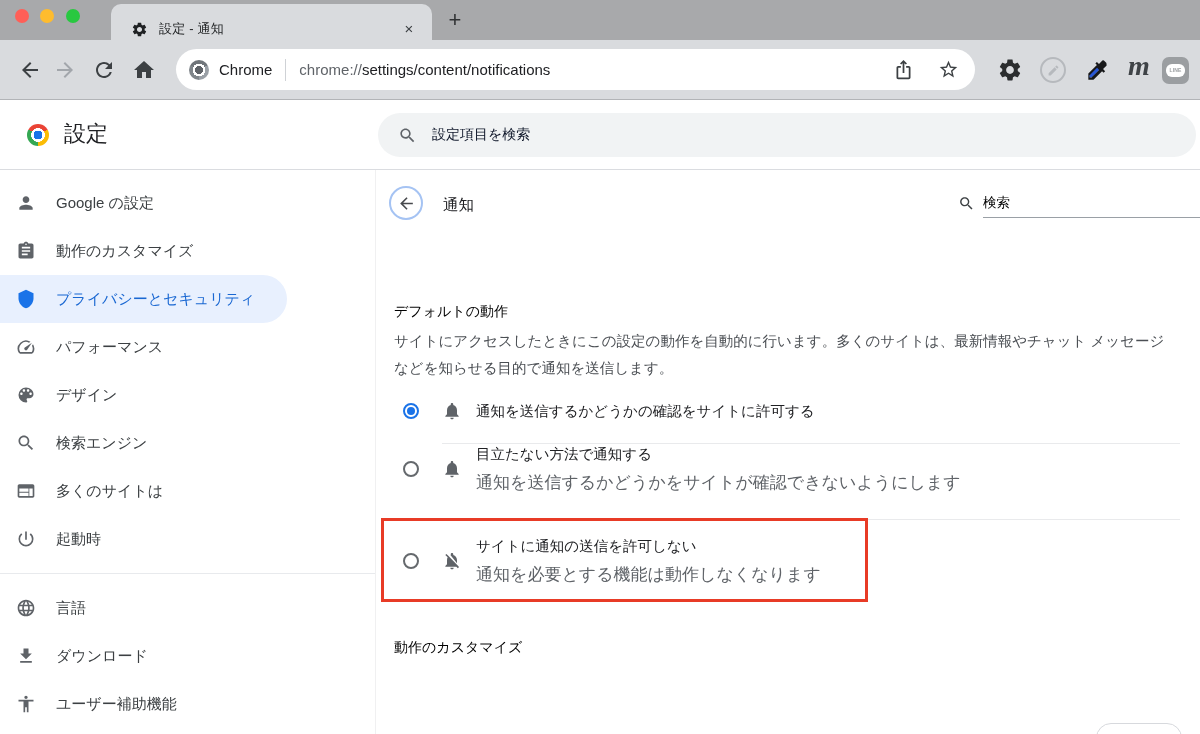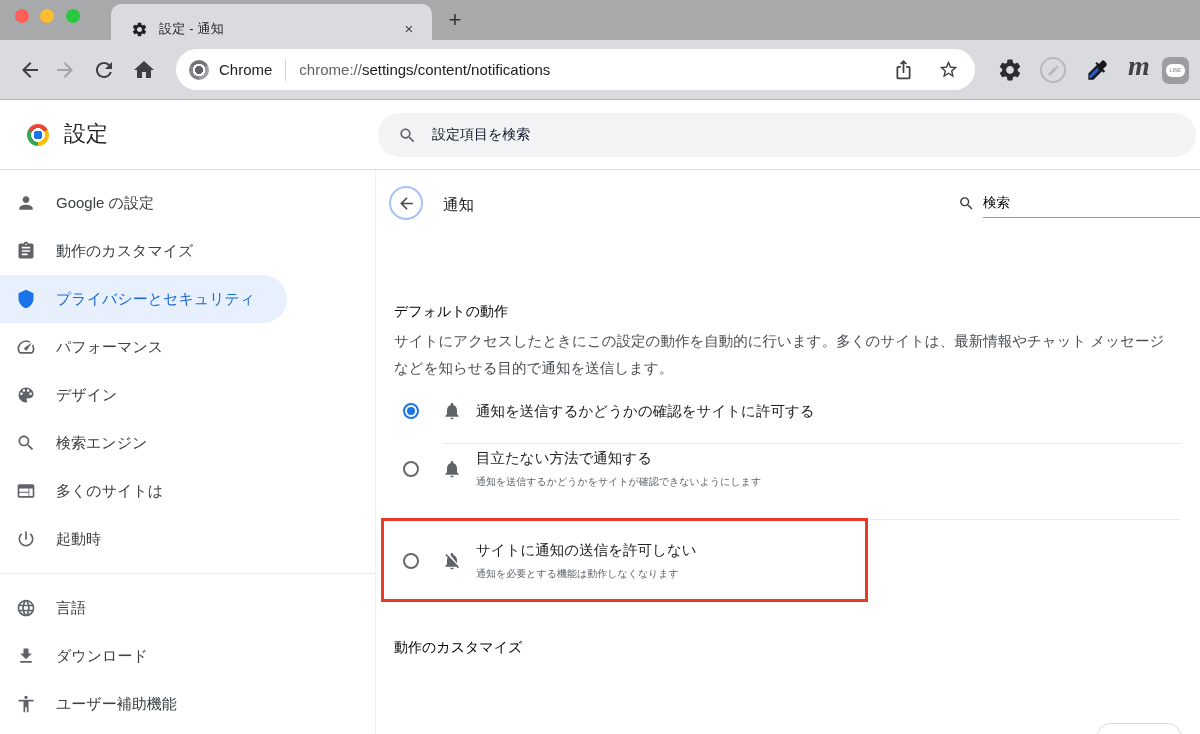--- a/index.html
+++ b/index.html
@@ -76,21 +76,21 @@
   .inline-search .lbl { font-size:13.5px; color:#000000; }
   .inline-underline { position:absolute; left:607px; top:47px; width:570px; max-width:570px; height:1px; background:#9aa0a6; width:570px; }
   .sec-h { position:absolute; left:18px; font-size:14px; color:#000000; }
   .sec-p { position:absolute; left:18px; width:778px; font-size:14.5px; line-height:27px; color:#4b4f54; }
   .opt-row { position:absolute; left:27px; display:flex; align-items:center; }
   .radio { width:16px; height:16px; border:2px solid #65696d; border-radius:50%; flex:none; margin-right:23px; position:relative; }
   .radio.on { border-color:#1a73e8; }
   .radio.on::after { content:""; position:absolute; left:2px; top:2px; width:8px; height:8px; border-radius:50%; background:#1a73e8; }
   .opt-ic { width:20px; height:20px; color:#5f6368; flex:none; margin-right:14px; }
   .opt-txt .l1 { font-size:14.5px; color:#202124; }
-  .opt-txt .l2 { font-size:10px; color:#5f6368; margin-top:7px; }
+  .opt-txt .l2 { font-size:17px; color:#5f6368; margin-top:7px; }
   .sep { position:absolute; left:66px; right:20px; height:1px; background:#e9eaec; }
   .redbox { position:absolute; left:5px; top:348px; width:487px; height:84px; border:3px solid #e83b26; pointer-events:none; }
   .partial-btn { position:absolute; left:720px; top:553px; width:86px; height:30px; background:#fff; border:1px solid #d7d9dd; border-radius:16px; }
 </style>
 </head>
 <body>
 
 <div class="stage">
 
   <div class="tabstrip">

